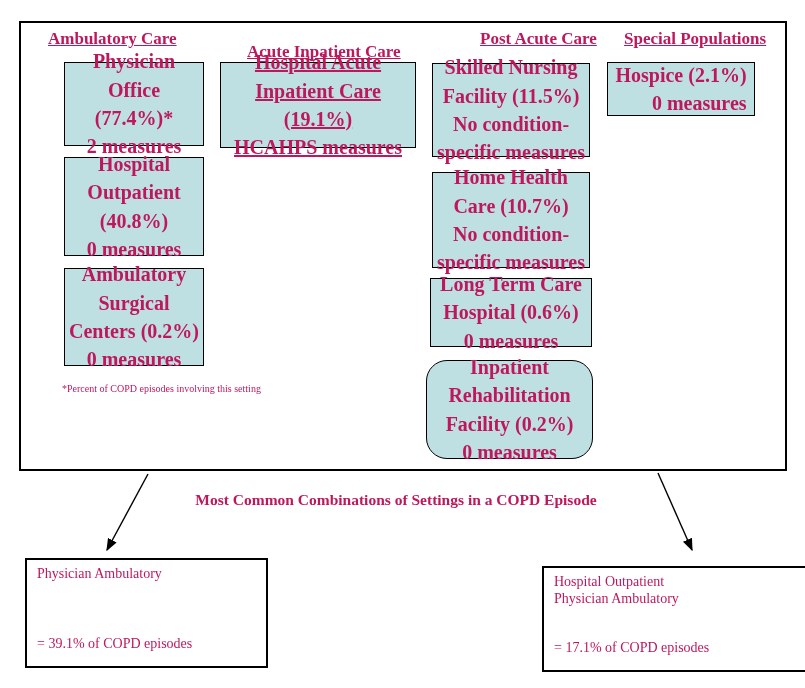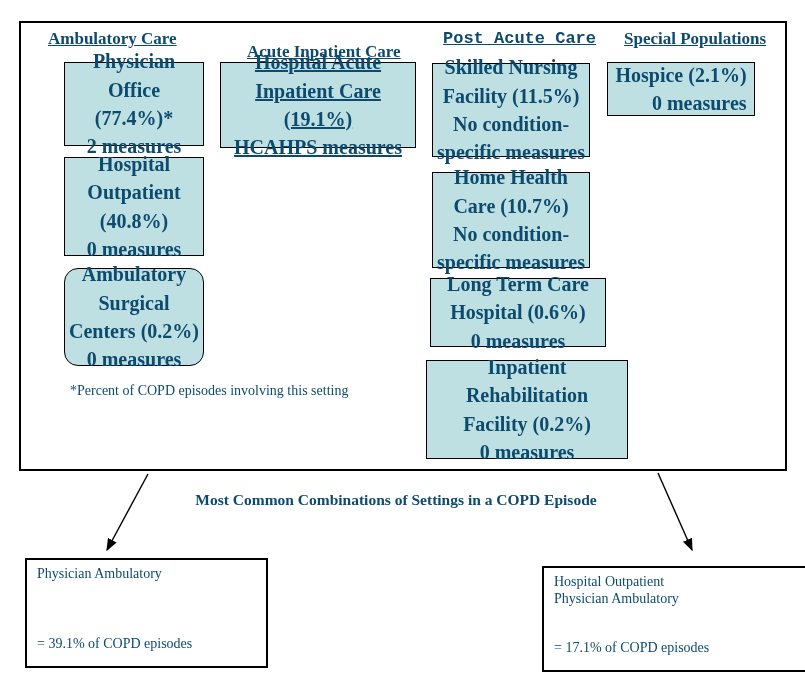--- a/index.html
+++ b/index.html
@@ -2,21 +2,21 @@
 <html><head>
 <meta charset="utf-8">
 <style>
   html, body { margin: 0; padding: 0; background: #ffffff; }
   .stage {
     position: relative;
     width: 805px;
     height: 688px;
     background: #ffffff;
     font-family: "Liberation Serif", "DejaVu Serif", serif;
-    color: #0c4a6e;
+    color: #be185d;
     overflow: hidden;
   }
   .outer-panel {
     position: absolute;
     left: 19px; top: 21px;
     width: 768px; height: 450px;
     border: 2px solid #000000;
     background: #ffffff;
     box-sizing: border-box;
   }
@@ -38,23 +38,22 @@
     text-align: center;
     font-weight: bold;
     font-size: 20px;
     line-height: 1.42;
     white-space: pre-line;
     padding: 2px 4px;
   }
   .footnote {
     position: absolute;
     left: 62px; top: 383px;
-    font-size: 14px;
+    font-size: 10px;
     white-space: nowrap;
-    margin-left: 8px;
   }
   .combo-title {
     position: absolute;
     left: 348px; top: 491px;
     transform: translateX(-50%);
     font-size: 15.5px;
     font-weight: bold;
     white-space: nowrap;
     margin-left: 48px;
   }
@@ -80,51 +79,51 @@
 </style>
 </head>
 <body>
 
 <div class="stage">
 
   <div class="outer-panel"></div>
 
   <div class="col-header" style="left:48px; top:29px;">Ambulatory Care</div>
   <div class="col-header" style="left:247px; top:42px;text-decoration:underline;">Acute Inpatient Care</div>
-  <div class="col-header" style="left:443px; top:29px;font-family:Liberation Mono, monospace;">Post Acute Care</div>
+  <div class="col-header" style="left:480px; top:29px;">Post Acute Care</div>
   <div class="col-header" style="left:624px; top:29px;">Special Populations</div>
 
   <div class="setting-box" style="left: 64px; top: 62px; width: 140px; height: 84px; background: rgb(191, 224, 227);">Physician
 Office (77.4%)*
 2 measures</div>
   <div class="setting-box" style="left: 64px; top: 157px; width: 140px; height: 99px; background: rgb(191, 224, 227);">Hospital
 Outpatient
 (40.8%)
 0 measures</div>
-  <div class="setting-box" style="left: 64px; top: 268px; width: 140px; height: 98px; background: rgb(191, 224, 227); border-radius: 14px;">Ambulatory
+  <div class="setting-box" style="left: 64px; top: 268px; width: 140px; height: 98px; background: rgb(191, 224, 227);">Ambulatory
 Surgical
 Centers (0.2%)
 0 measures</div>
 
   <div class="setting-box" style="left: 220px; top: 62px; width: 196px; height: 86px; background: rgb(191, 224, 227); text-decoration: underline;">Hospital Acute
 Inpatient Care (19.1%)
 HCAHPS measures</div>
 
   <div class="setting-box" style="left: 432px; top: 63px; width: 158px; height: 94px; background: rgb(191, 224, 227);">Skilled Nursing
 Facility (11.5%)
 No condition-
 specific measures</div>
   <div class="setting-box" style="left: 432px; top: 172px; width: 158px; height: 96px; background: rgb(191, 224, 227);">Home Health
 Care (10.7%)
 No condition-
 specific measures</div>
-  <div class="setting-box" style="left: 430px; top: 278px; width: 176px; height: 69px; background: rgb(191, 224, 227);">Long Term Care
+  <div class="setting-box" style="left: 430px; top: 278px; width: 162px; height: 69px; background: rgb(191, 224, 227);">Long Term Care
 Hospital (0.6%)
 0 measures</div>
-  <div class="setting-box" style="left: 426px; top: 360px; width: 202px; height: 99px; background: rgb(191, 224, 227);">Inpatient
+  <div class="setting-box" style="left: 426px; top: 360px; width: 167px; height: 99px; background: rgb(191, 224, 227); border-radius: 21px;">Inpatient
 Rehabilitation
 Facility (0.2%)
 0 measures</div>
 
   <div class="setting-box" style="left: 607px; top: 62px; width: 148px; height: 54px; background: rgb(191, 224, 227); text-align: right;">Hospice (2.1%)
 0 measures</div>
 
   <div class="footnote">*Percent of COPD episodes involving this setting</div>
 
   <div class="combo-title">Most Common Combinations of Settings in a COPD Episode</div>

